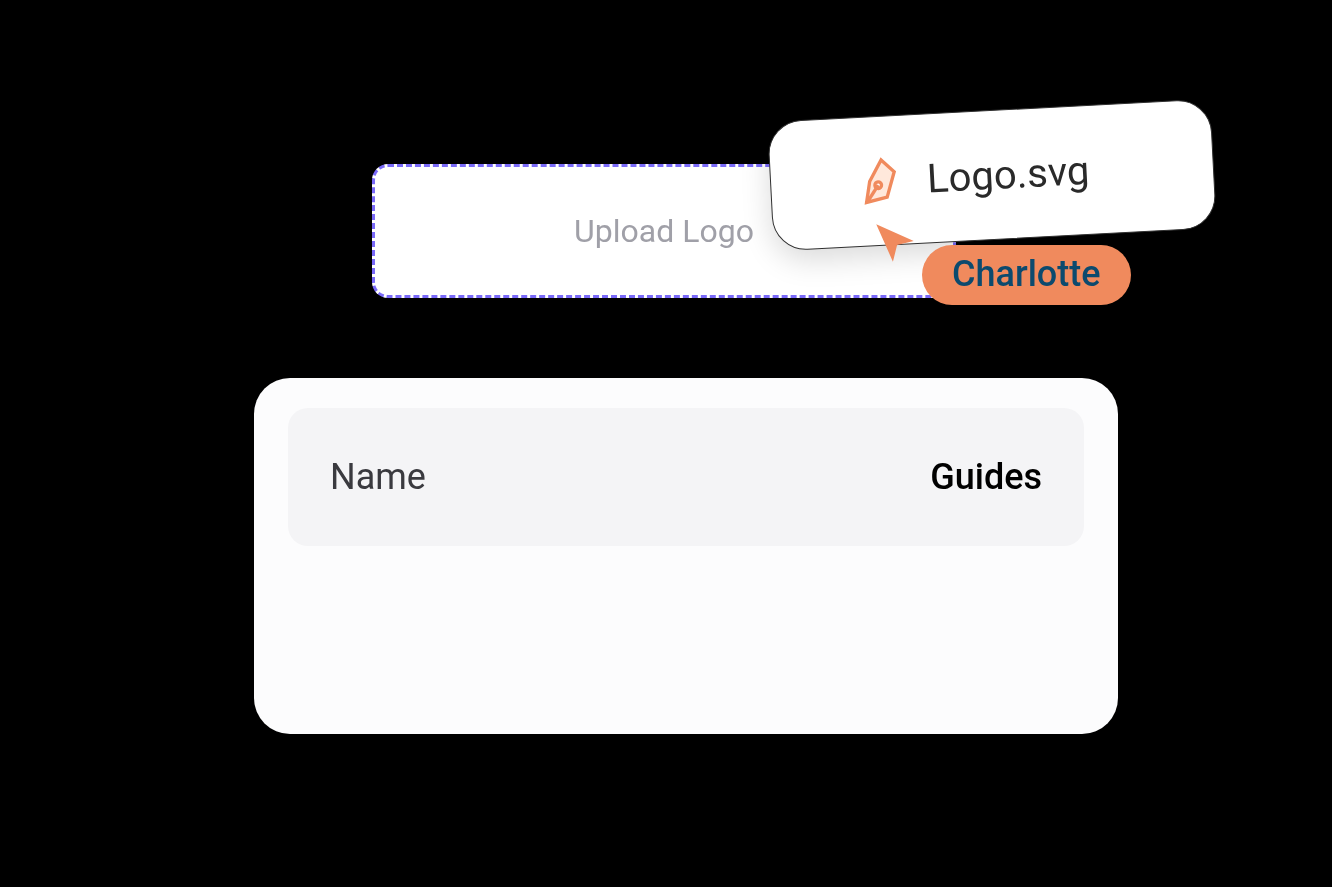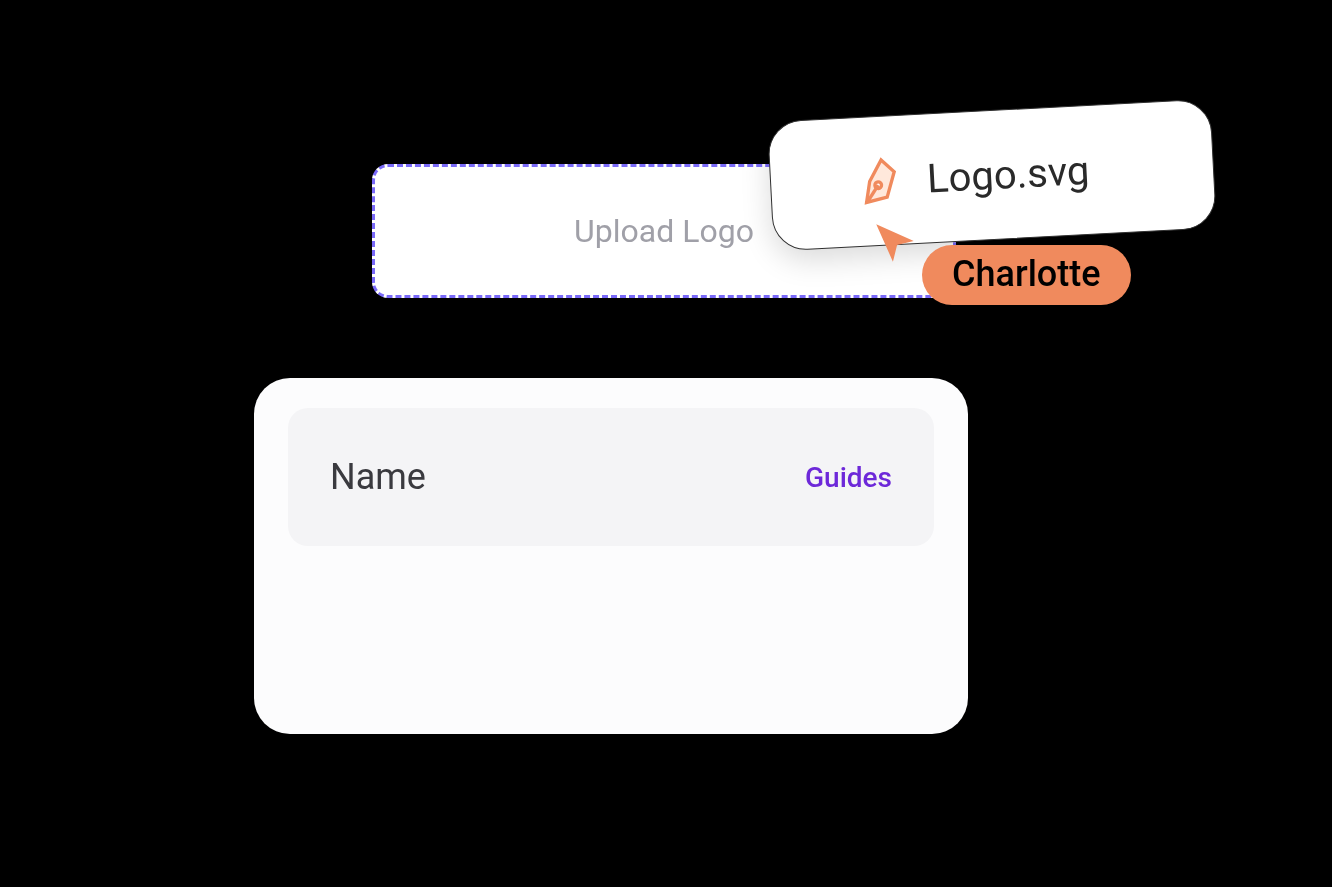--- a/index.html
+++ b/index.html
@@ -63,32 +63,32 @@
       top: 218px;
       width: 50px;
       height: 50px;
       z-index: 10;
     }
     .presence-badge {
       position: absolute;
       left: 922px;
       top: 245px;
       background: #f08a5d;
-      color: #000000;
+      color: #0c4a6e;
       font-size: 36px;
       font-weight: 500;
       padding: 8px 30px 10px 30px;
       border-radius: 30px;
       z-index: 9;
     }
     .card {
       position: absolute;
       left: 254px;
       top: 378px;
-      width: 714px;
+      width: 864px;
       height: 356px;
       background: #fcfcfd;
       border-radius: 36px;
       padding: 30px 34px;
       display: flex;
       flex-direction: column;
       gap: 20px;
     }
     .field-row {
       background: #f4f4f6;
@@ -98,22 +98,22 @@
       align-items: center;
       justify-content: space-between;
       padding: 0 42px;
     }
     .field-label {
       color: #3a3a3f;
       font-size: 36px;
       font-weight: 400;
     }
     .field-value {
-      color: #6d28d9;
-      font-size: 28px;
+      color: #000000;
+      font-size: 36px;
       font-weight: 500;
     }
   </style>
 </head>
 <body>
 
 <div class="upload-dropzone">
   <span class="upload-label">Upload Logo</span>
 </div>
 

